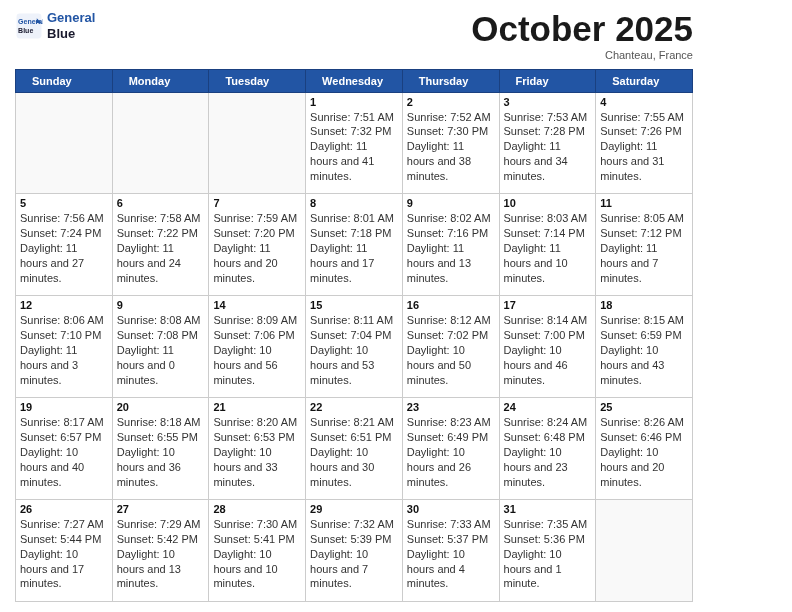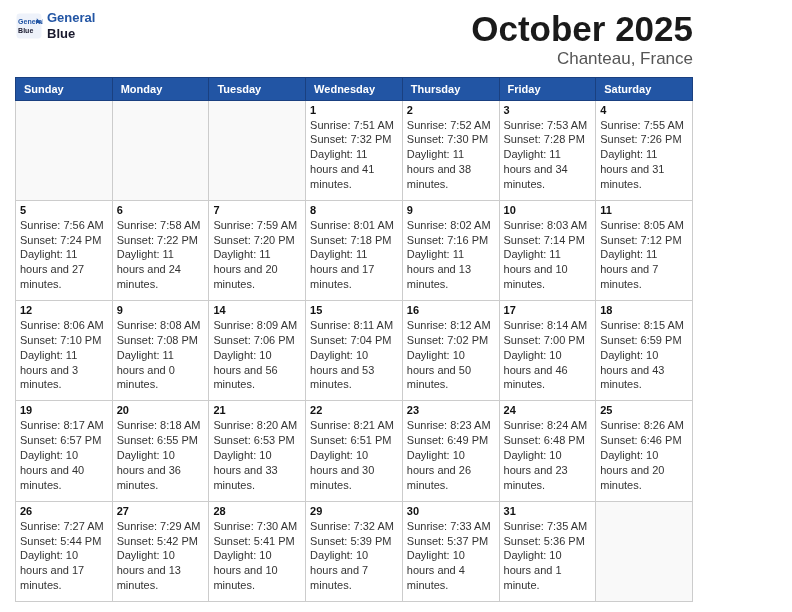--- a/index.html
+++ b/index.html
@@ -44,36 +44,36 @@
     .title-area {
       text-align: right;
     }
     .month-title {
       font-size: 35px;
       font-weight: bold;
       color: #1a1a1a;
       line-height: 1.1;
     }
     .location {
-      font-size: 17px;
+      font-size: 11px;
       color: #555;
     }
     .calendar {
       flex: 1;
       border: 1px solid #ccc;
       border-collapse: collapse;
       width: 100%;
       table-layout: fixed;
     }
     .calendar th {
       background-color: #2255a4;
       color: #fff;
       font-size: 11px;
       font-weight: bold;
-      padding: 5px 8px;
+      padding: 5px 16px;
       text-align: left;
       border: 1px solid #1a4080;
       margin-left: 20px;
     }
     .calendar td {
       vertical-align: top;
       border: 1px solid #ccc;
       padding: 3px 4px;
       font-size: 9px;
       color: #333;

